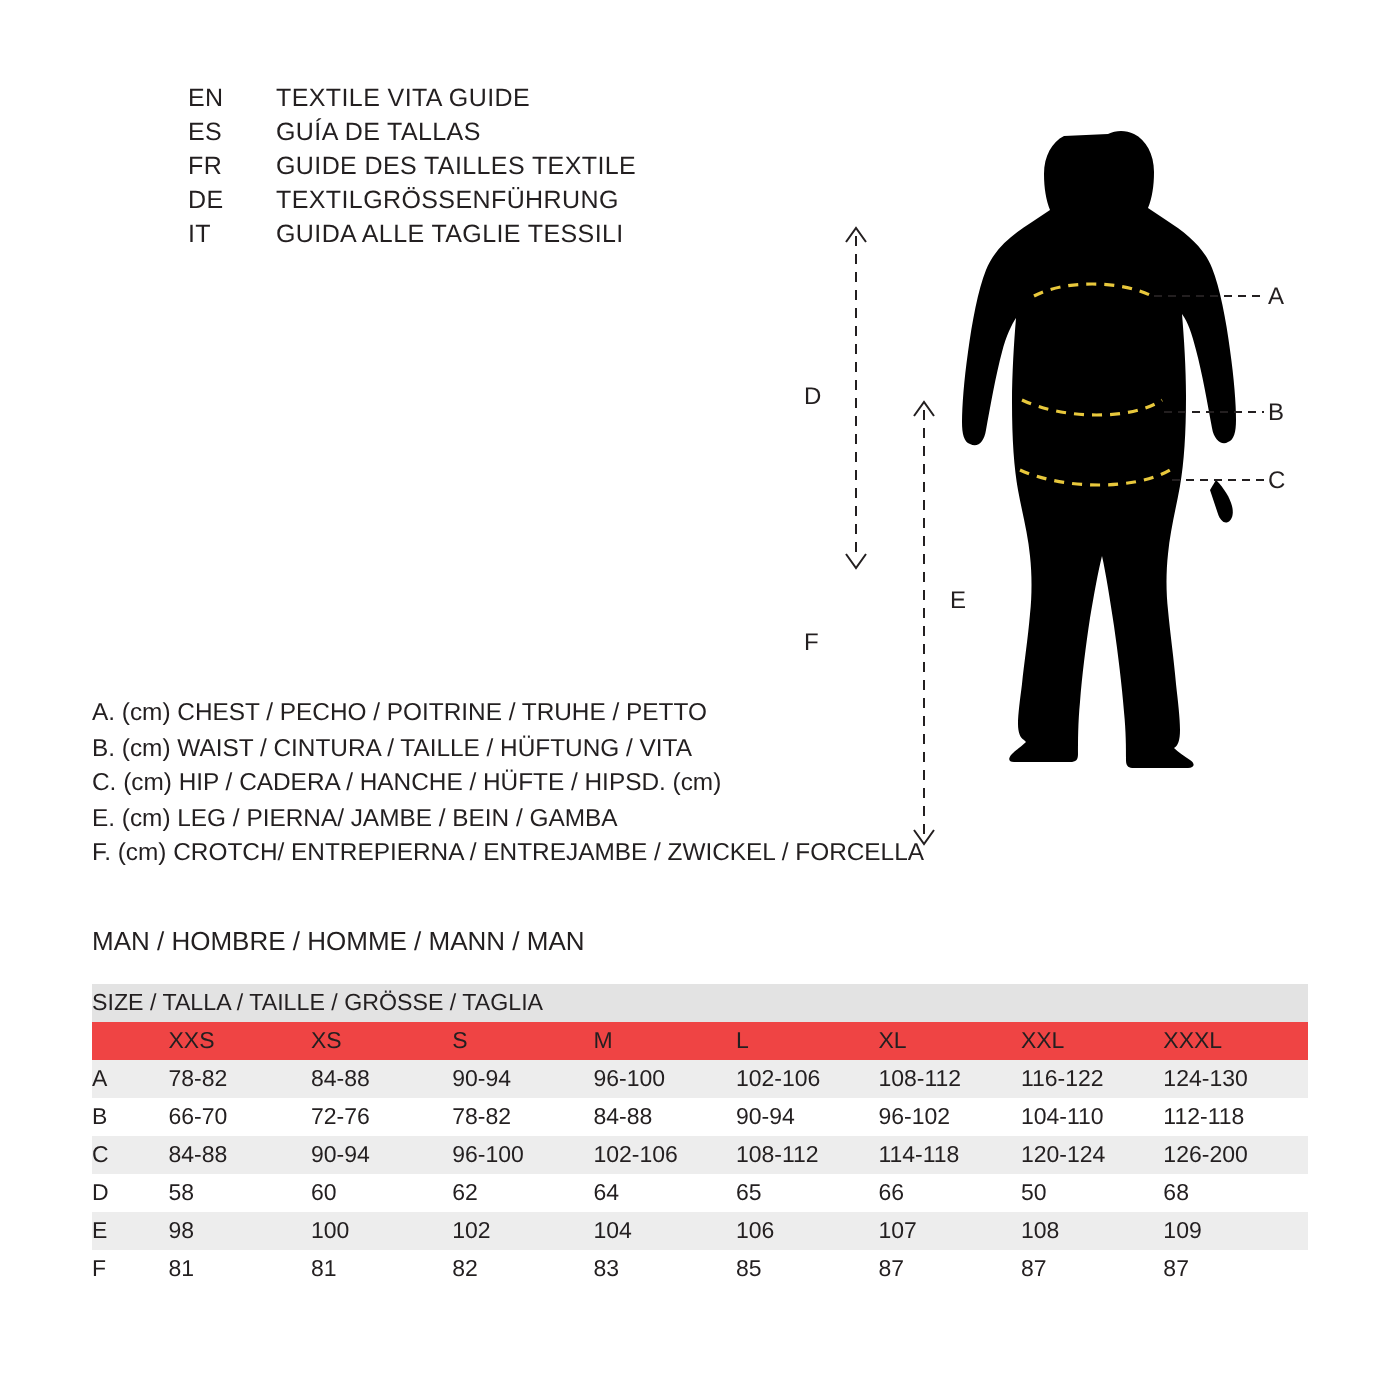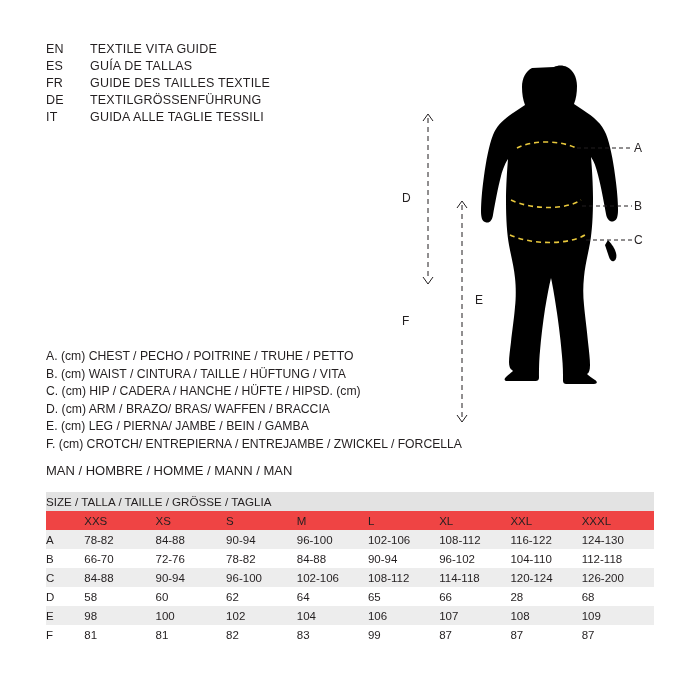--- a/index.html
+++ b/index.html
@@ -31,20 +31,21 @@
     display: flex;
     align-items: baseline;
     height: 17px;
     font-size: 12.5px;
     letter-spacing: .2px;
   }
   .lang-code {
     width: 44px;
     flex: 0 0 44px;
     font-weight: normal;
+    margin-left: 48px;
   }
   .lang-text {
     white-space: nowrap;
   }
 
   
   .legend {
     position: absolute;
     left: 46px;
     top: 349px;
@@ -243,21 +244,20 @@
     <span class="dim-letter" style="left:254px; top:203px;">C</span>
     <span class="dim-letter" style="left:22px; top:161px;">D</span>
     <span class="dim-letter" style="left:95px; top:263px;">E</span>
     <span class="dim-letter" style="left:22px; top:284px;">F</span>
   </div>
 
   <div class="legend">
     <div class="legend-row">A. (cm) CHEST / PECHO / POITRINE / TRUHE / PETTO</div>
     <div class="legend-row">B. (cm) WAIST / CINTURA / TAILLE / HÜFTUNG / VITA</div>
     <div class="legend-row">C. (cm) HIP / CADERA / HANCHE / HÜFTE / HIPSD. (cm)</div>
-    <div class="legend-row">D. (cm) ARM / BRAZO/ BRAS/ WAFFEN / BRACCIA</div>
     <div class="legend-row">E. (cm) LEG / PIERNA/ JAMBE / BEIN / GAMBA</div>
     <div class="legend-row">F. (cm) CROTCH/ ENTREPIERNA / ENTREJAMBE / ZWICKEL / FORCELLA</div>
   </div>
 
   <div class="legend-note">MAN / HOMBRE / HOMME / MANN / MAN</div>
 
   <div class="table-wrap">
     <table class="size-table">
       <tbody>
         <tr class="caption-row">
@@ -312,21 +312,21 @@
         </tr>
 
         <tr class="row-d">
           <td class="label-col">D</td>
           <td class="val-col">58</td>
           <td class="val-col">60</td>
           <td class="val-col">62</td>
           <td class="val-col">64</td>
           <td class="val-col">65</td>
           <td class="val-col">66</td>
-          <td class="val-col">28</td>
+          <td class="val-col">50</td>
           <td class="val-col">68</td>
         </tr>
 
         <tr class="row-e">
           <td class="label-col">E</td>
           <td class="val-col">98</td>
           <td class="val-col">100</td>
           <td class="val-col">102</td>
           <td class="val-col">104</td>
           <td class="val-col">106</td>
@@ -334,21 +334,21 @@
           <td class="val-col">108</td>
           <td class="val-col">109</td>
         </tr>
 
         <tr class="row-f">
           <td class="label-col">F</td>
           <td class="val-col">81</td>
           <td class="val-col">81</td>
           <td class="val-col">82</td>
           <td class="val-col">83</td>
-          <td class="val-col">99</td>
+          <td class="val-col">85</td>
           <td class="val-col">87</td>
           <td class="val-col">87</td>
           <td class="val-col">87</td>
         </tr>
       </tbody>
     </table>
   </div>
 
 </div>
 

